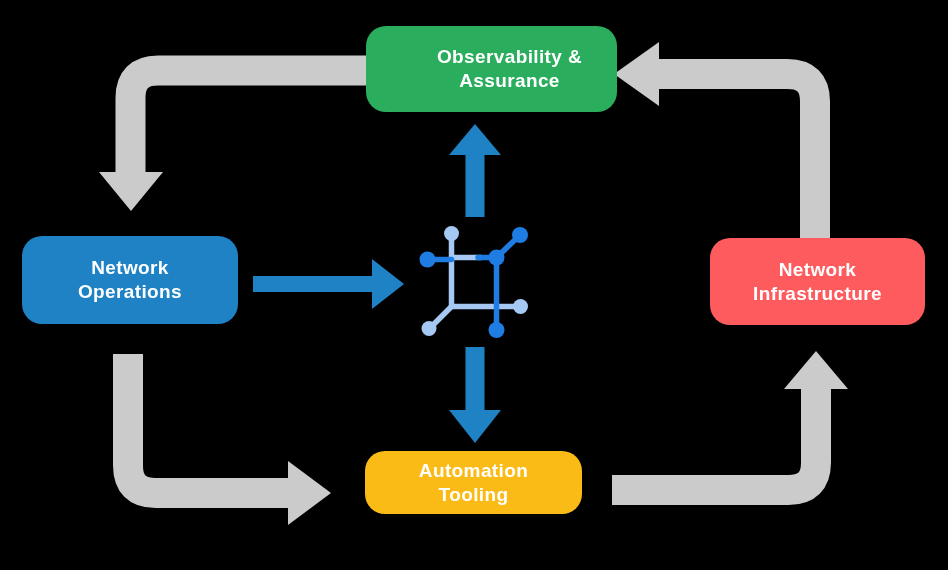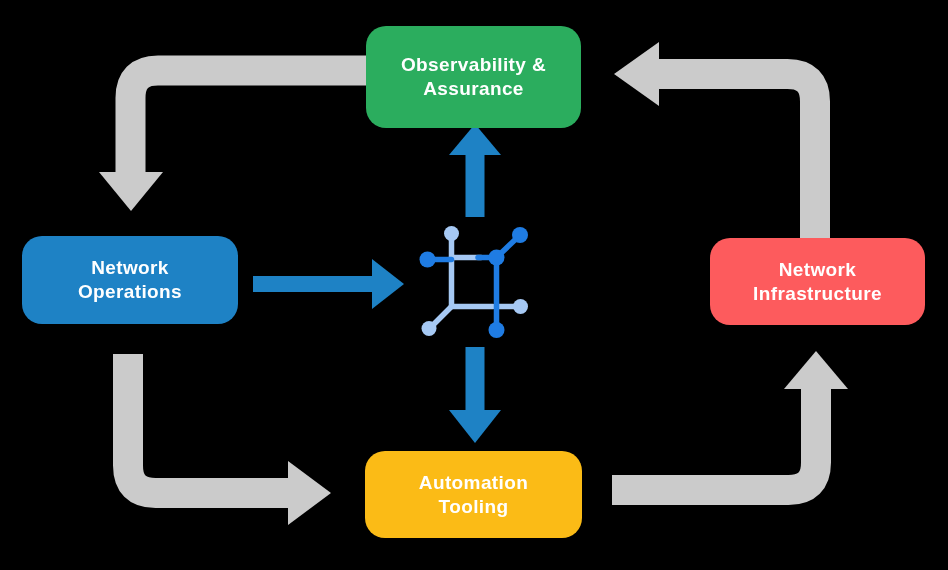--- a/index.html
+++ b/index.html
@@ -10,24 +10,24 @@
   }
   .layer{position:absolute;left:0;top:0;}
   .node{
     position:absolute;display:flex;align-items:center;justify-content:center;
     border-radius:20px;color:var(--label-text,#fff);
   }
   .node-label{
     white-space:pre-line;text-align:center;font-size:19px;font-weight:600;
     line-height:1.26;letter-spacing:0.02em;
   }
-  .node-observability{left:366px;top:26px;width:215px;height:102px;}
+  .node-observability{left:366px;top:26px;width:215px;height:86px;padding-left:36px;}
   .node-netops{left:22px;top:236px;width:216px;height:88px;}
   .node-netinfra{left:710px;top:238px;width:215px;height:87px;}
-  .node-autotool{left:365px;top:451px;width:217px;height:87px;}
+  .node-autotool{left:365px;top:451px;width:217px;height:63px;}
 
   .pipe-gray{stroke:var(--arrow-gray,#CBCBCB);stroke-width:30;fill:none;}
   .head-gray{fill:var(--arrow-gray,#CBCBCB);}
   .shaft-blue-h{stroke:var(--arrow-blue,#1E82C5);stroke-width:16;fill:none;}
   .shaft-blue-v{stroke:var(--arrow-blue,#1E82C5);stroke-width:19;fill:none;}
   .head-blue{fill:var(--arrow-blue,#1E82C5);}
 
   .icon-light{stroke:var(--icon-blue-light,#A6C9F4);stroke-width:5.5;fill:none;stroke-linecap:round;}
   .icon-dark{stroke:var(--icon-blue-bright,#1F7CE3);stroke-width:5.5;fill:none;stroke-linecap:round;}
   .dot-light{fill:var(--icon-blue-light,#A6C9F4);}

